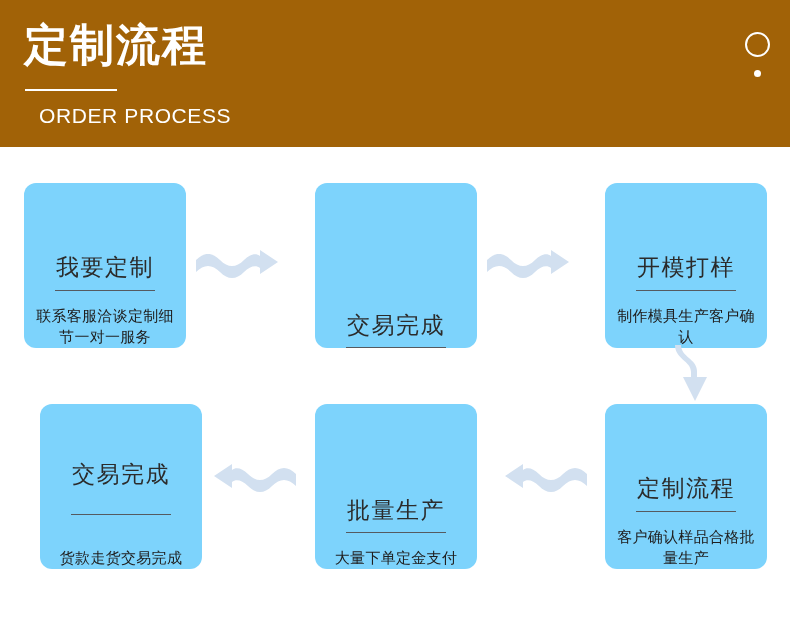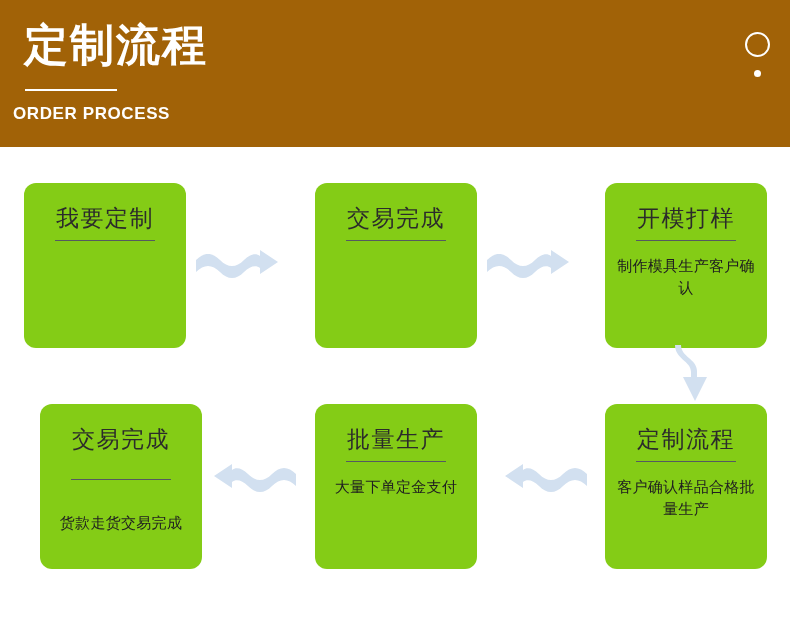--- a/index.html
+++ b/index.html
@@ -39,24 +39,24 @@
   .header-rule {
     position: absolute;
     left: 25px;
     top: 89px;
     width: 92px;
     height: 2px;
     background: #ffffff;
   }
   .header-sub {
     position: absolute;
-    left: 13px;
+    left: 39px;
     top: 104px;
-    font-size: 17px;
-    font-weight: bold;
+    font-size: 21px;
+    font-weight: normal;
     color: #ffffff;
     letter-spacing: 0.6px;
     white-space: nowrap;
   }
   .deco-circle {
     position: absolute;
     left: 745px;
     top: 32px;
     width: 25px;
     height: 25px;
@@ -72,26 +72,27 @@
     height: 7px;
     background: #ffffff;
     border-radius: 50%;
   }
 
   
   .box {
     position: absolute;
     width: 162px;
     height: 165px;
-    background: #84cc16;
+    background: #7dd3fc;
     border-radius: 12px;
     box-sizing: border-box;
     display: flex;
     flex-direction: column;
     align-items: center;
+    justify-content: flex-end;
   }
   .box-title {
     margin-top: 23px;
     font-size: 23px;
     color: #2b2b2b;
     letter-spacing: 1.5px;
     line-height: 1.1;
     white-space: nowrap;
   }
   .box-rule {
@@ -136,20 +137,21 @@
   <div class="header-title">定制流程</div>
   <div class="header-rule"></div>
   <div class="header-sub">ORDER PROCESS</div>
   <div class="deco-circle"></div>
   <div class="deco-dot"></div>
 </div>
 
 <div class="box" id="box-0">
   <div class="box-title">我要定制</div>
   <div class="box-rule"></div>
+  <div class="box-body">联系客服洽谈定制细节一对一服务</div>
 </div>
 
 <div class="box" id="box-1">
   <div class="box-title">交易完成</div>
   <div class="box-rule"></div>
 </div>
 
 <div class="box" id="box-2">
   <div class="box-title">开模打样</div>
   <div class="box-rule"></div>

